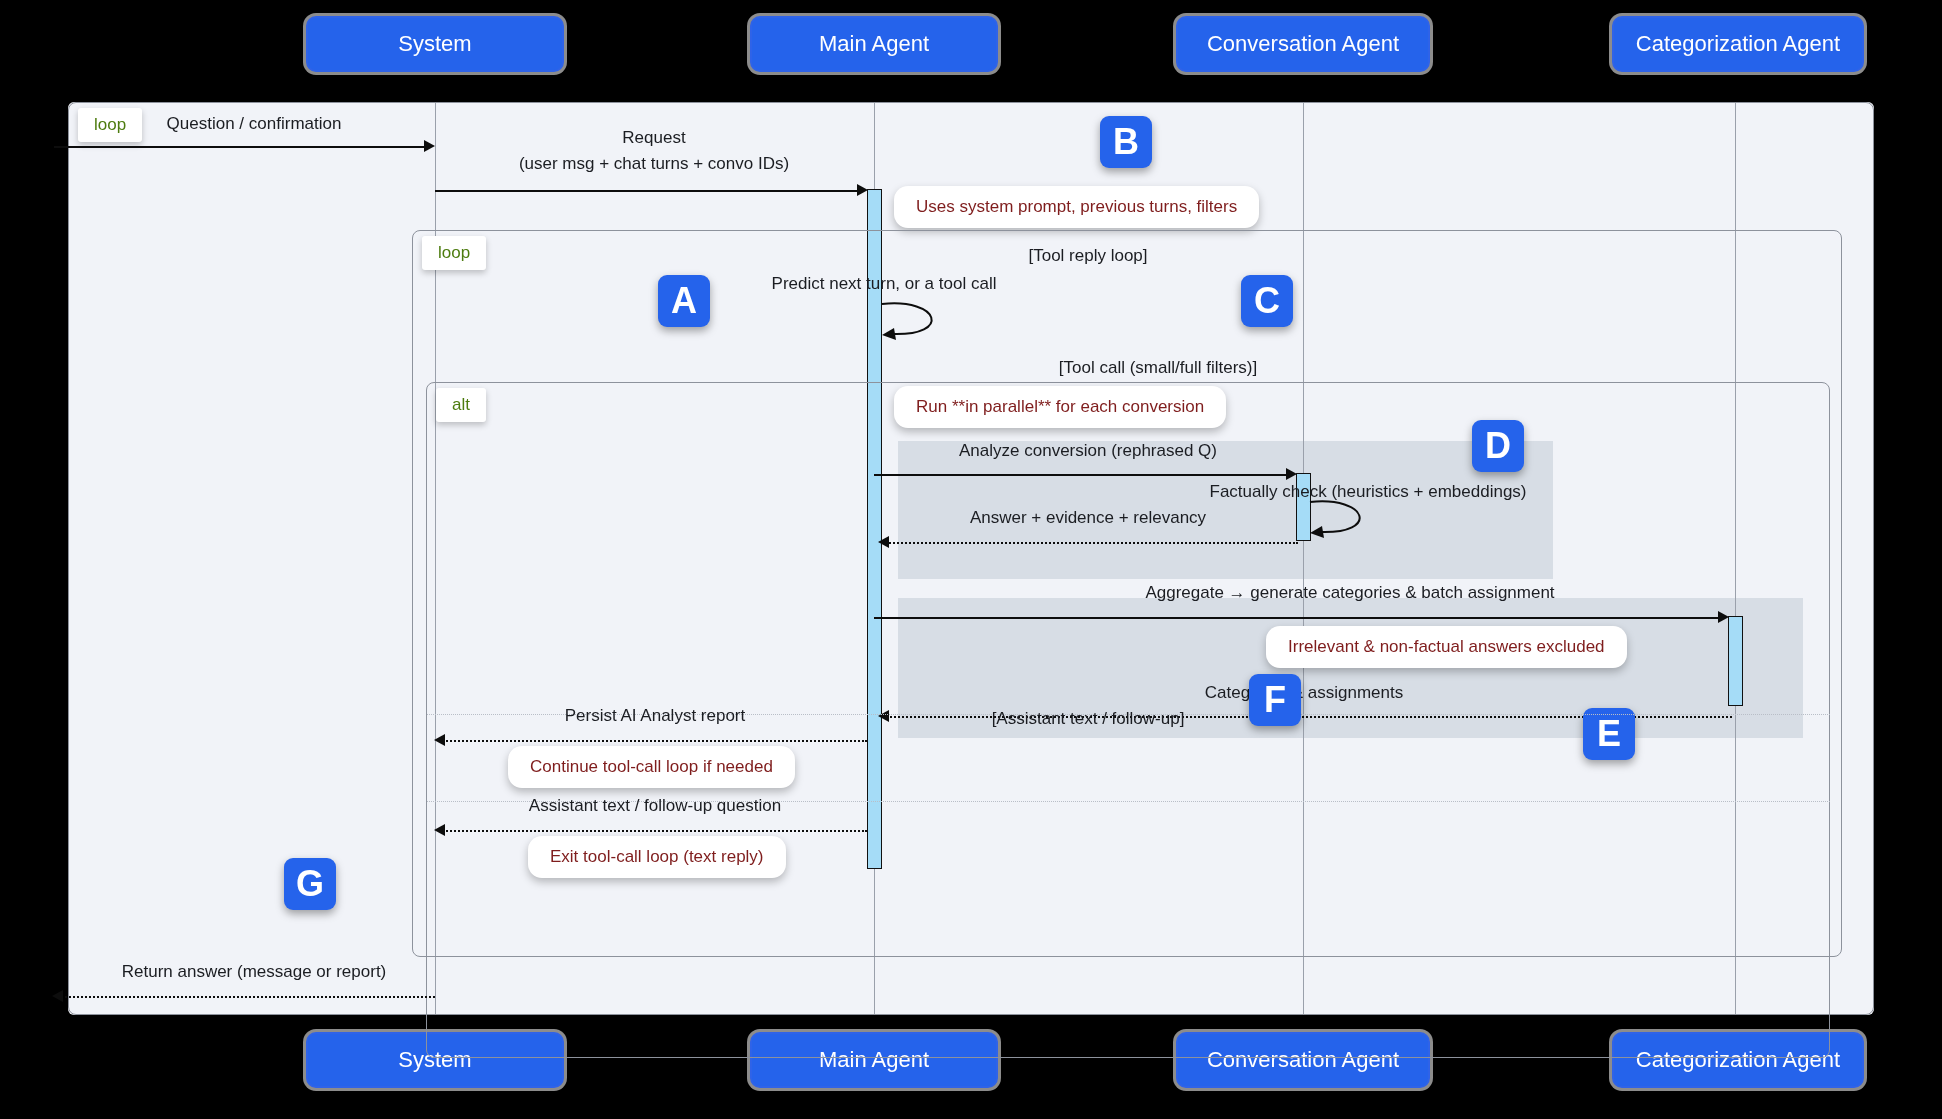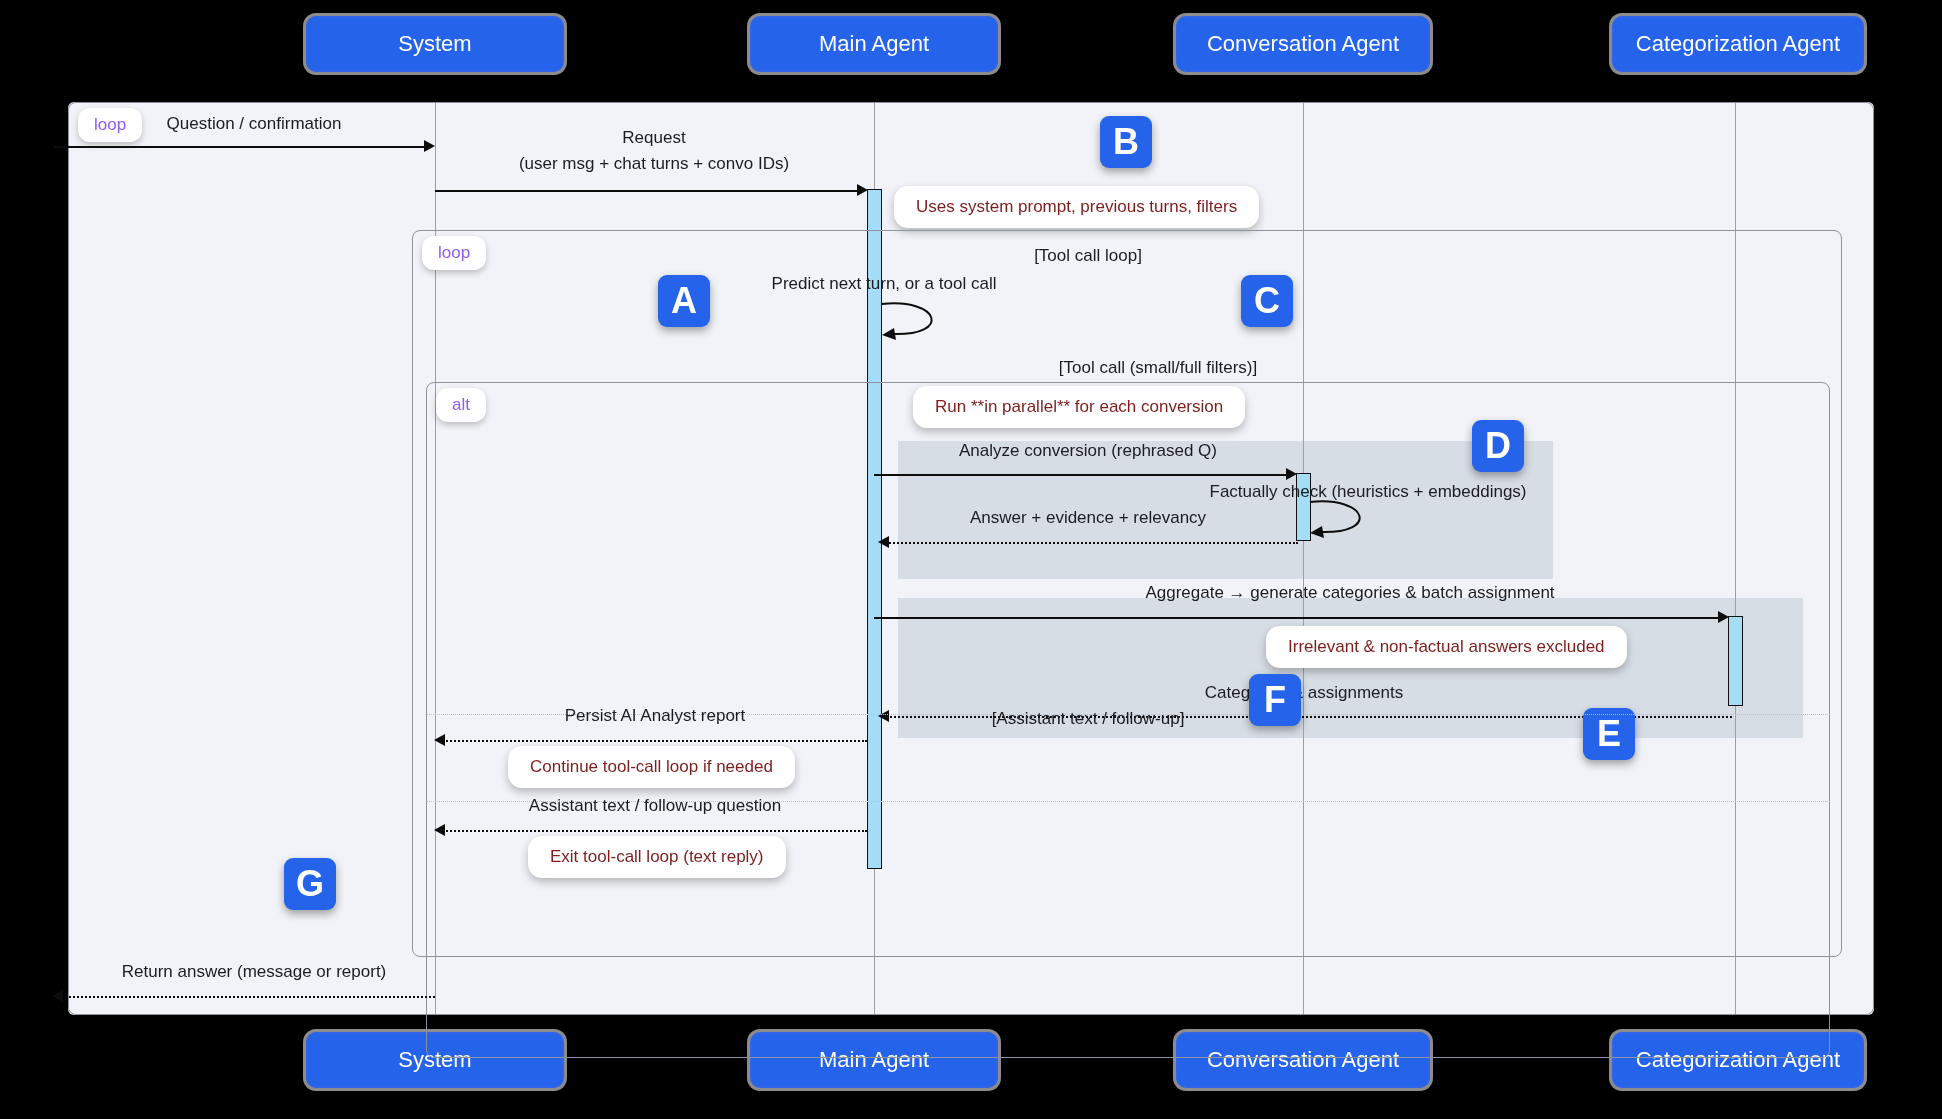--- a/index.html
+++ b/index.html
@@ -59,24 +59,24 @@
   
   .fragment {
     position: absolute;
     border: 1.4px solid #8d929c;
     border-radius: 8px;
     background: transparent;
   }
   .frag-label {
     position: absolute;
     background: #ffffff;
-    border-radius: 12px;
+    border-radius: 3px;
     padding: 7px 16px;
     font-size: 17px;
-    color: #8b5cf6;
+    color: #4d7c0f;
     box-shadow: 0 3px 6px rgba(0,0,0,0.22);
     white-space: nowrap;
   }
   .frag-cond {
     position: absolute;
     font-size: 17px;
     color: #1b1d22;
     white-space: nowrap;
     transform: translateX(-50%);
   }
@@ -221,21 +221,21 @@
 
     <div class="badge" style="left:1032px; top:14px;">
       <span>B</span>
     </div>
 
     <div class="fragment" style="left:344px; top:128px; width:1430px; height:727px;"></div>
     <div class="frag-label" style="left:354px; top:134px;">
       <span>loop</span>
     </div>
     <div class="frag-cond" style="left:1020px; top:144px;">
-      <span>[Tool call loop]</span>
+      <span>[Tool reply loop]</span>
     </div>
 
     <div class="badge" style="left:590px; top:173px;">
       <span>A</span>
     </div>
 
     <div class="badge" style="left:1173px; top:173px;">
       <span>C</span>
     </div>
 
@@ -248,21 +248,21 @@
     </svg>
 
     <div class="fragment" style="left:358px; top:280px; width:1404px; height:676px; height:676px;"></div>
     <div class="frag-label" style="left:368px; top:286px;">
       <span>alt</span>
     </div>
     <div class="frag-cond" style="left:1090px; top:256px;">
       <span>[Tool call (small/full filters)]</span>
     </div>
 
-    <div class="note" style="left:826px; top:284px;margin-left:19px;">
+    <div class="note" style="left:826px; top:284px;">
       <span>Run **in parallel** for each conversion</span>
     </div>
 
     <div class="badge" style="left:1404px; top:318px;">
       <span>D</span>
     </div>
 
     <div class="msg-label" style="left:1020px; top:339px;">
       <span>Analyze conversion (rephrased Q)</span>
     </div>

